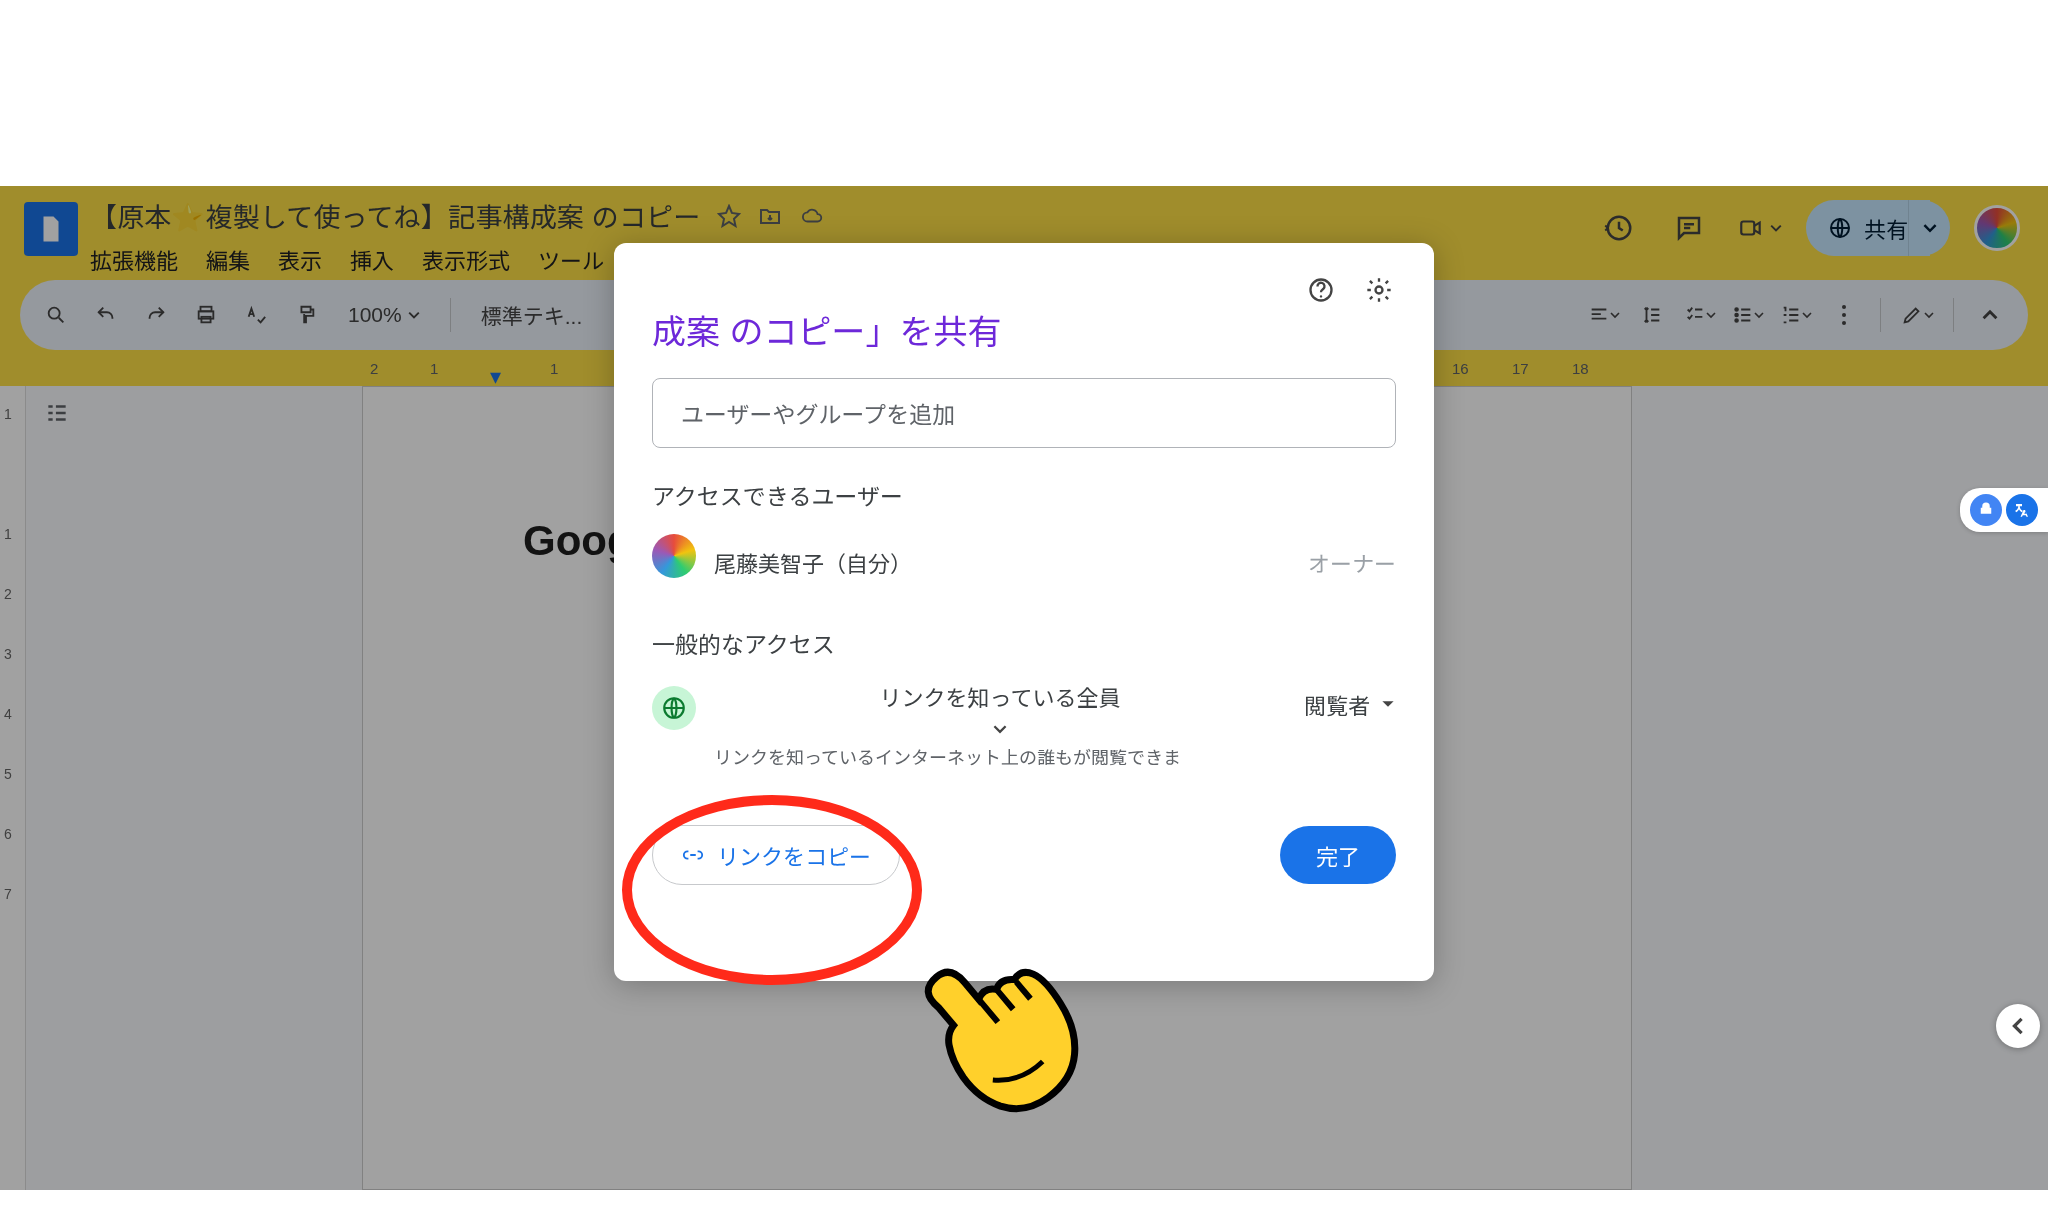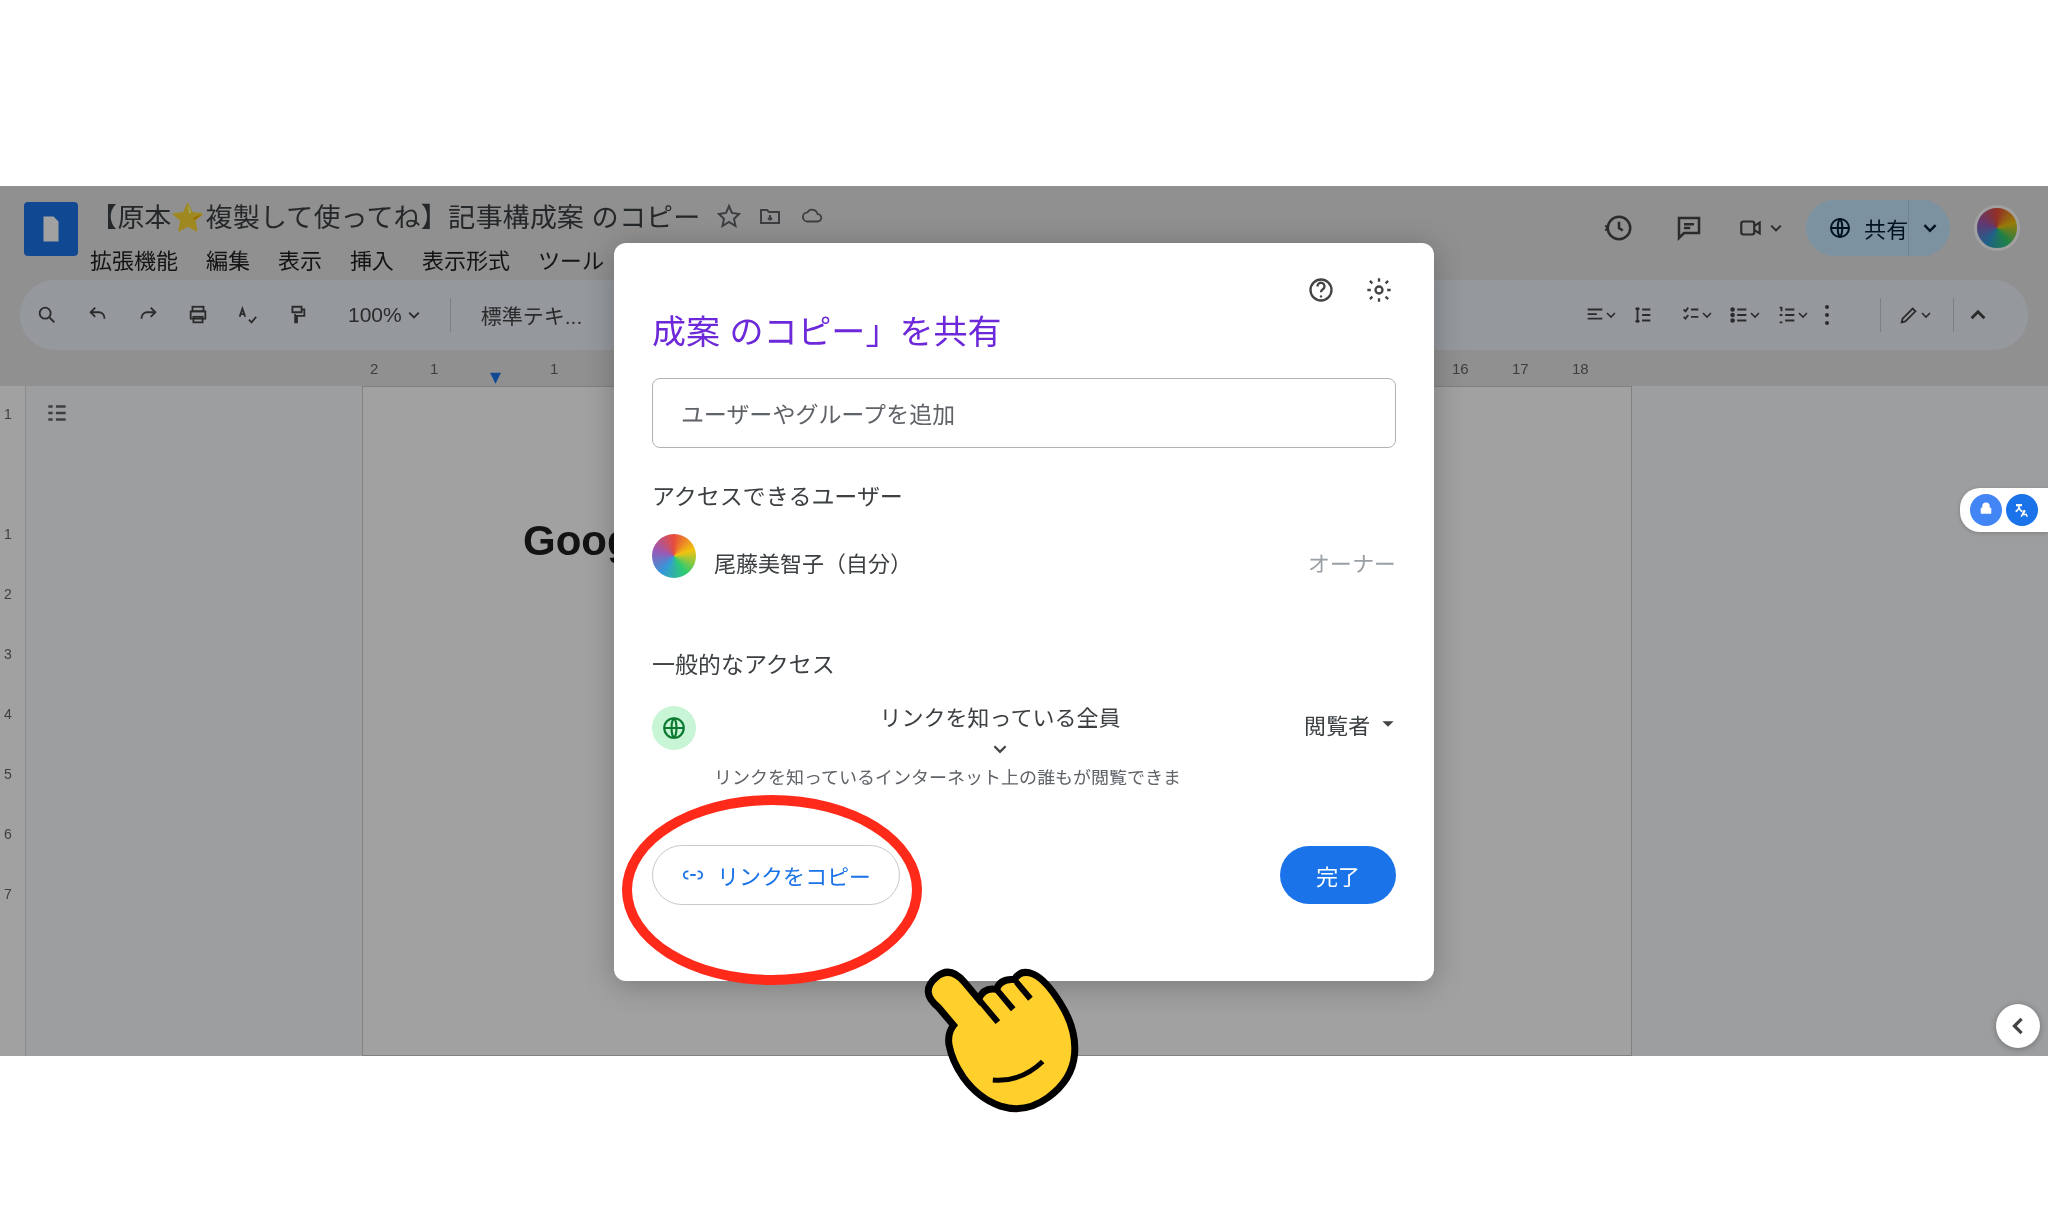--- a/index.html
+++ b/index.html
@@ -1,18 +1,18 @@
 <!DOCTYPE html>
 <html><head>
 <meta charset="utf-8">
 <style>
 * { box-sizing: border-box; margin: 0; padding: 0; }
 body { font-family: "Helvetica Neue", Arial, "Hiragino Sans", "Noto Sans JP", sans-serif; background: #fff; overflow: hidden; }
 .stage { position: relative; width: 2048px; height: 1229px; background: #fff; }
-.app { position: absolute; left: 0; top: 186px; width: 2048px; height: 870px; background: #e5e5e5; }
+.app { position: absolute; left: 0; top: 186px; width: 2048px; height: 1004px; background: #fde047; }
 
 
 .dim { position: absolute; inset: 0; background: rgba(0,0,0,0.37); pointer-events: none; }
 
 
 .hdr { position: relative; height: 94px; display: flex; align-items: flex-start; padding: 10px 24px 0 24px; }
 .logo { width: 54px; height: 54px; background: #1a73e8; border-radius: 4px; display: flex; align-items: center; justify-content: center; margin-top: 6px; margin-right: 12px; }
 .logo svg { width: 30px; height: 36px; fill: #fff; }
 .titleblock { flex: 0 0 auto; }
 .titlerow { display: flex; align-items: center; gap: 16px; }
@@ -21,21 +21,21 @@
 .iconbtn { display: inline-flex; align-items: center; justify-content: center; }
 .menurow { display: flex; gap: 28px; padding-top: 8px; font-size: 22px; color: #202124; }
 .hdr-right { position: absolute; right: 28px; top: 14px; display: flex; align-items: center; gap: 24px; }
 .hdr-right .circle { width: 46px; height: 46px; display: flex; align-items: center; justify-content: center; color: #444; }
 .share-pill { display: flex; align-items: center; height: 56px; background: #c7e8ff; border-radius: 28px 0 0 28px; padding: 0 22px 0 22px; gap: 12px; font-size: 22px; color: #001d35; }
 .share-drop { width: 42px; height: 56px; background: #c7e8ff; border-radius: 0 28px 28px 0; display: flex; align-items: center; justify-content: center; margin-left: -22px; border-left: 1px solid rgba(0,0,0,0.1); }
 .avatar { width: 46px; height: 46px; border-radius: 50%; background: conic-gradient(#e74c3c,#f1c40f,#2ecc71,#3498db,#9b59b6,#e74c3c); border: 3px solid #fff; }
 
 
 .tbar { height: 70px; margin: 0 20px; background: #edf2fa; border-radius: 36px; display: flex; align-items: center; padding: 0 16px; gap: 10px; color: #444; position: relative; }
-.tb { width: 40px; height: 40px; display: flex; align-items: center; }
+.tb { width: 40px; height: 40px; display: flex; align-items: center; justify-content: center; }
 .tb.wide { width: auto; padding: 0 12px; gap: 6px; font-size: 21px; }
 .tb.sep { width: 1px; height: 34px; background: #c7c9cc; margin: 0 8px; }
 .tbar-right { position: absolute; right: 18px; top: 0; bottom: 0; display: flex; align-items: center; gap: 8px; }
 
 
 .ruler { height: 34px; position: relative; font-size: 15px; color: #5f6368; margin: 4px 52px 0 340px; }
 .ruler .tick { position: absolute; top: 6px; }
 .ruler .marker { position: absolute; top: 10px; color: #1a73e8; font-size: 22px; }
 
 
@@ -351,21 +351,21 @@
     <div class="modal-title">成案 のコピー」を共有</div>
     <div class="add-input">
       <span>ユーザーやグループを追加</span>
     </div>
     <div class="section-label">アクセスできるユーザー</div>
     <div class="user-row">
       <div class="uavatar"></div>
       <div class="uname">尾藤美智子（自分）</div>
       <div class="role">オーナー</div>
     </div>
-    <div class="section-label" style="margin-top:68px;">一般的なアクセス</div>
+    <div class="section-label" style="margin-top:48px;">一般的なアクセス</div>
     <div class="access-row">
       <div class="globe">
           <svg width="26" height="26" viewBox="0 0 24 24" fill="none" stroke="#0b7a2f" stroke-width="2">
             <circle cx="12" cy="12" r="9"></circle>
             <path d="M3 12h18M12 3c3 3 3 15 0 18M12 3c-3 3-3 15 0 18"></path>
           </svg>
         </div>
       <div class="access-main">
         <div class="access-title">
           <span>リンクを知っている全員</span>

